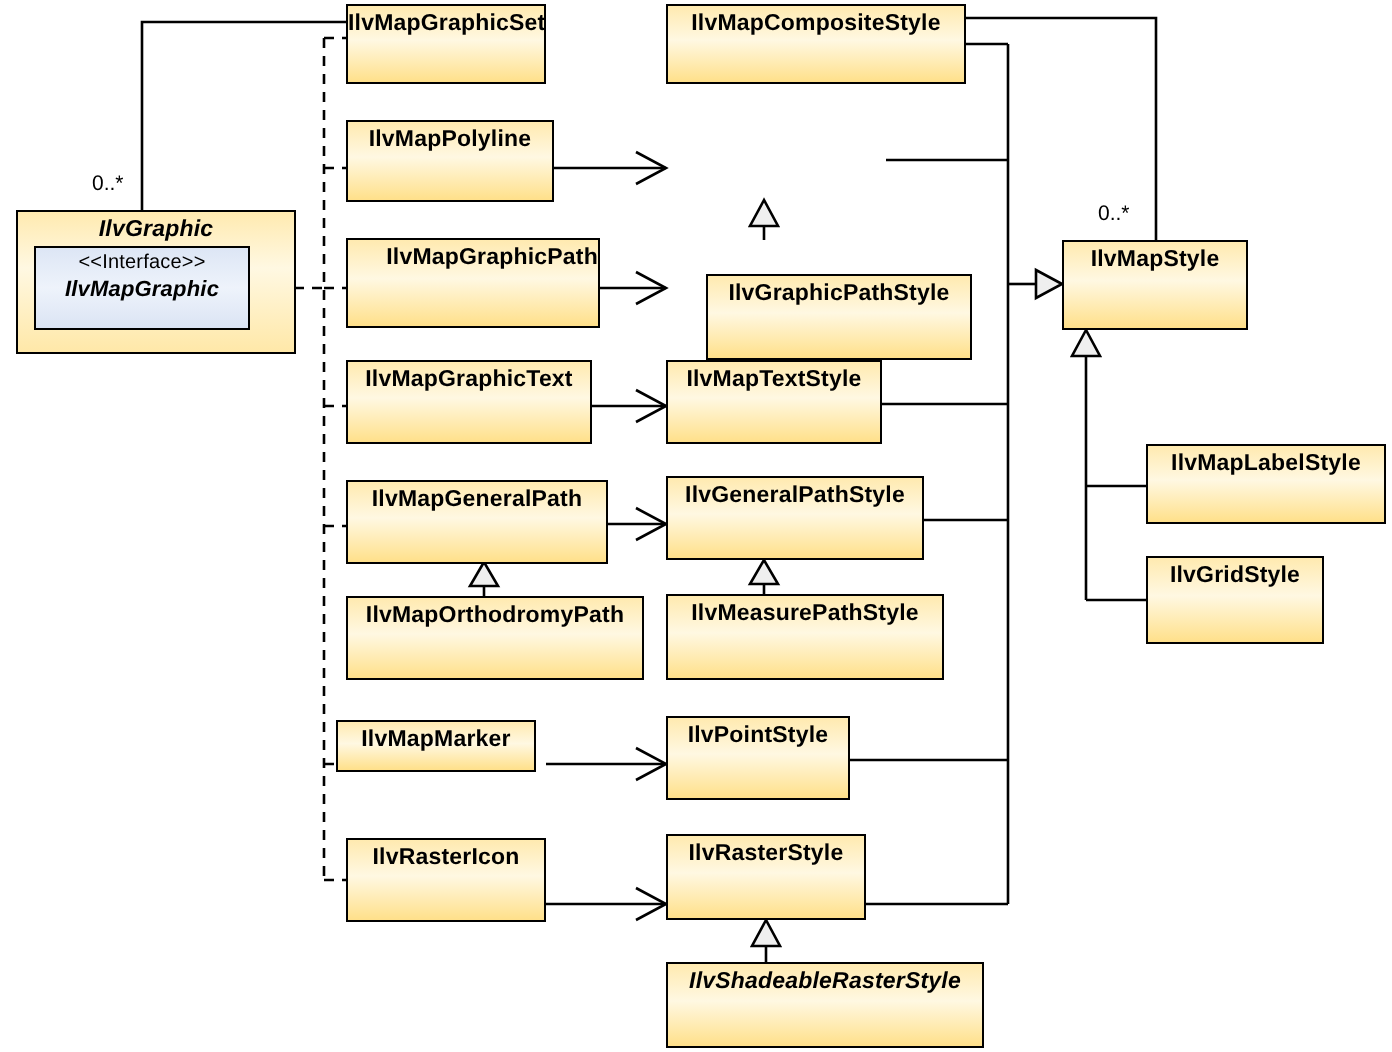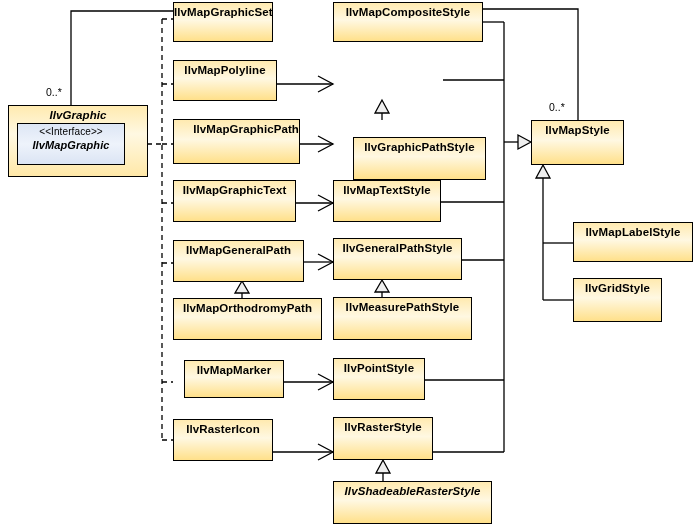--- a/index.html
+++ b/index.html
@@ -153,21 +153,21 @@
   </div>
 
   <div class="node" style="left:173px;top:240px;width:131px;height:42px;">
     <span>IlvMapGeneralPath</span>
   </div>
 
   <div class="node" style="left:173px;top:298px;width:149px;height:42px;">
     <span>IlvMapOrthodromyPath</span>
   </div>
 
-  <div class="node" style="left:184px;top:360px;width:100px;height:38px;">
+  <div class="node" style="left:168px;top:360px;width:100px;height:26px;">
     <span>IlvMapMarker</span>
   </div>
 
   <div class="node" style="left:173px;top:419px;width:100px;height:42px;">
     <span>IlvRasterIcon</span>
   </div>
 
   <div class="node" style="left:333px;top:2px;width:150px;height:40px;">
     <span>IlvMapCompositeStyle</span>
   </div>

